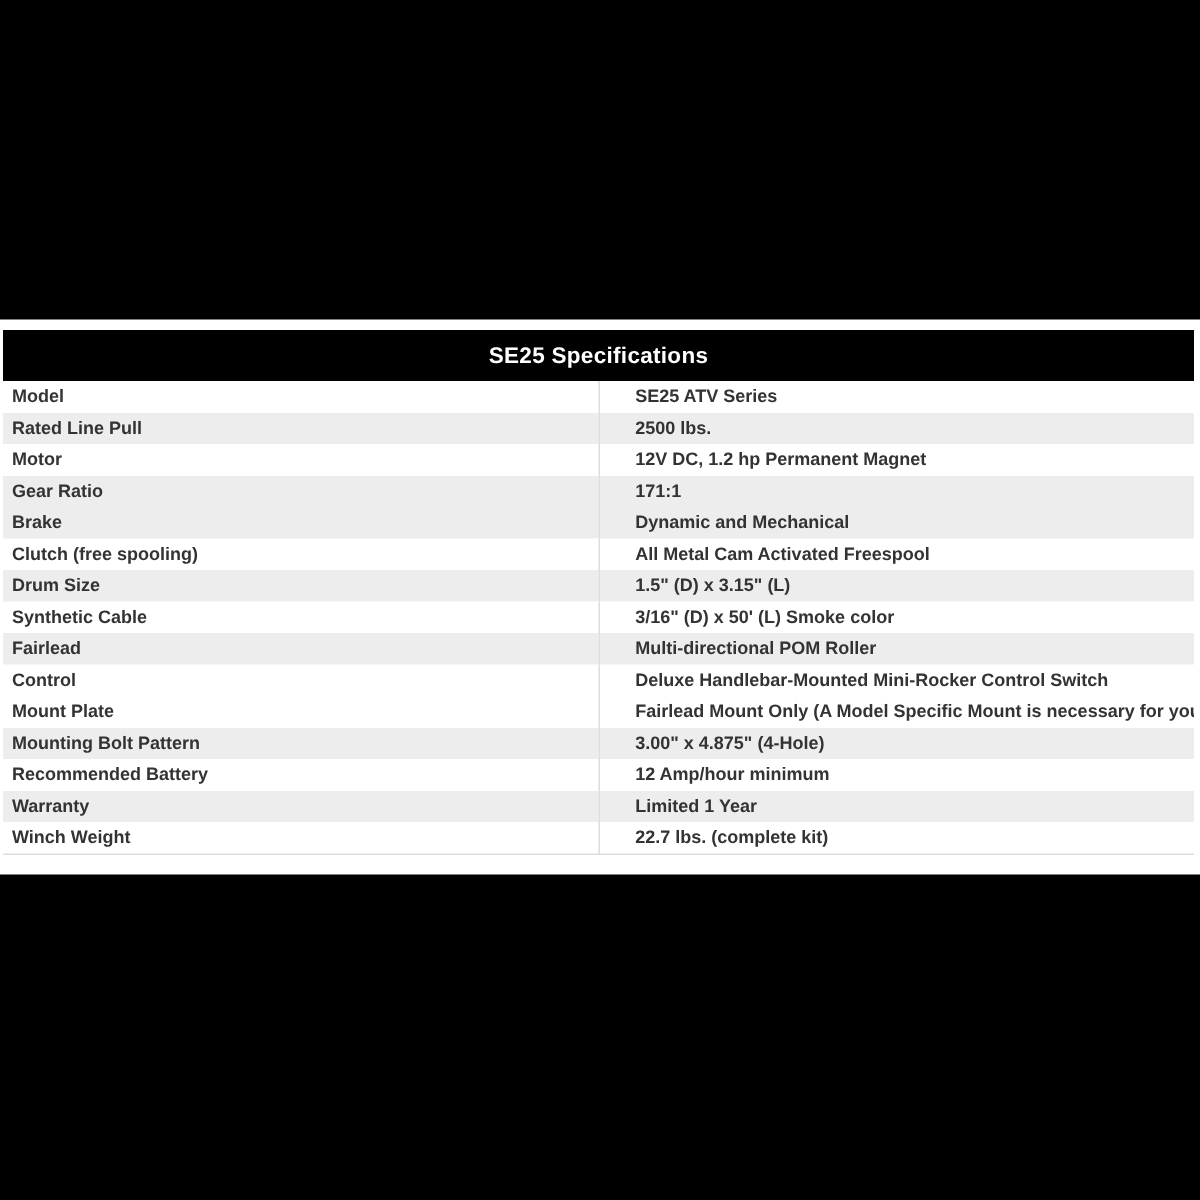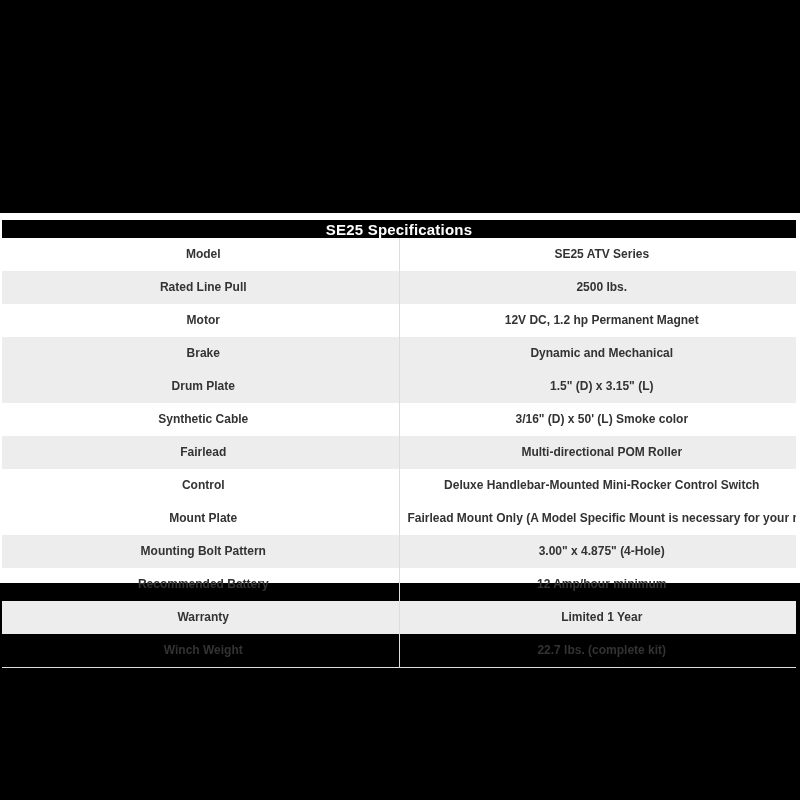--- a/index.html
+++ b/index.html
@@ -28,44 +28,43 @@
     left: 2px;
     width: 794px;
     border-collapse: collapse;
     table-layout: fixed;
   }
   table.spec-table th.title-cell {
     background: var(--header-bg, #000);
     color: var(--header-text, #fff);
     font-size: 15px;
     font-weight: bold;
-    height: 18px;
+    height: 34px;
     text-align: center;
     padding: 0;
     letter-spacing: 0.2px;
   }
   table.spec-table td {
     font-size: 12px;
     font-weight: bold;
     color: var(--text-color, #333);
-    height: 33px;
+    height: 21px;
     padding: 0;
     vertical-align: middle;
     line-height: 19.5px;
     white-space: nowrap;
     overflow: hidden;
-    text-align: center;
   }
   table.spec-table td.label-cell {
     width: 138px;
     padding-left: 6px;
     border-right: 1px solid var(--divider-color, #ddd);
   }
   table.spec-table td.value-cell {
-    padding-left: 8px;
+    padding-left: 24px;
   }
   table.spec-table tr.alt td {
     background: var(--row-alt-bg, #ededed);
     margin-top: 17px;
   }
   table.spec-table tbody tr:last-child td {
     border-bottom: 1px solid var(--divider-color, #ddd);
     margin-left: 24px;
   }
 </style>
@@ -86,25 +85,33 @@
         </tr>
         <tr class="alt">
           <td class="label-cell">Rated Line Pull</td>
           <td class="value-cell">2500 lbs.</td>
         </tr>
         <tr>
           <td class="label-cell">Motor</td>
           <td class="value-cell">12V DC, 1.2 hp Permanent Magnet</td>
         </tr>
         <tr class="alt">
+          <td class="label-cell">Gear Ratio</td>
+          <td class="value-cell">171:1</td>
+        </tr>
+        <tr class="alt">
           <td class="label-cell">Brake</td>
           <td class="value-cell">Dynamic and Mechanical</td>
         </tr>
+        <tr>
+          <td class="label-cell">Clutch (free spooling)</td>
+          <td class="value-cell">All Metal Cam Activated Freespool</td>
+        </tr>
         <tr class="alt">
-          <td class="label-cell">Drum Plate</td>
+          <td class="label-cell">Drum Size</td>
           <td class="value-cell">1.5" (D) x 3.15" (L)</td>
         </tr>
         <tr>
           <td class="label-cell">Synthetic Cable</td>
           <td class="value-cell">3/16" (D) x 50' (L) Smoke color</td>
         </tr>
         <tr class="alt">
           <td class="label-cell">Fairlead</td>
           <td class="value-cell">Multi-directional POM Roller</td>
         </tr>

